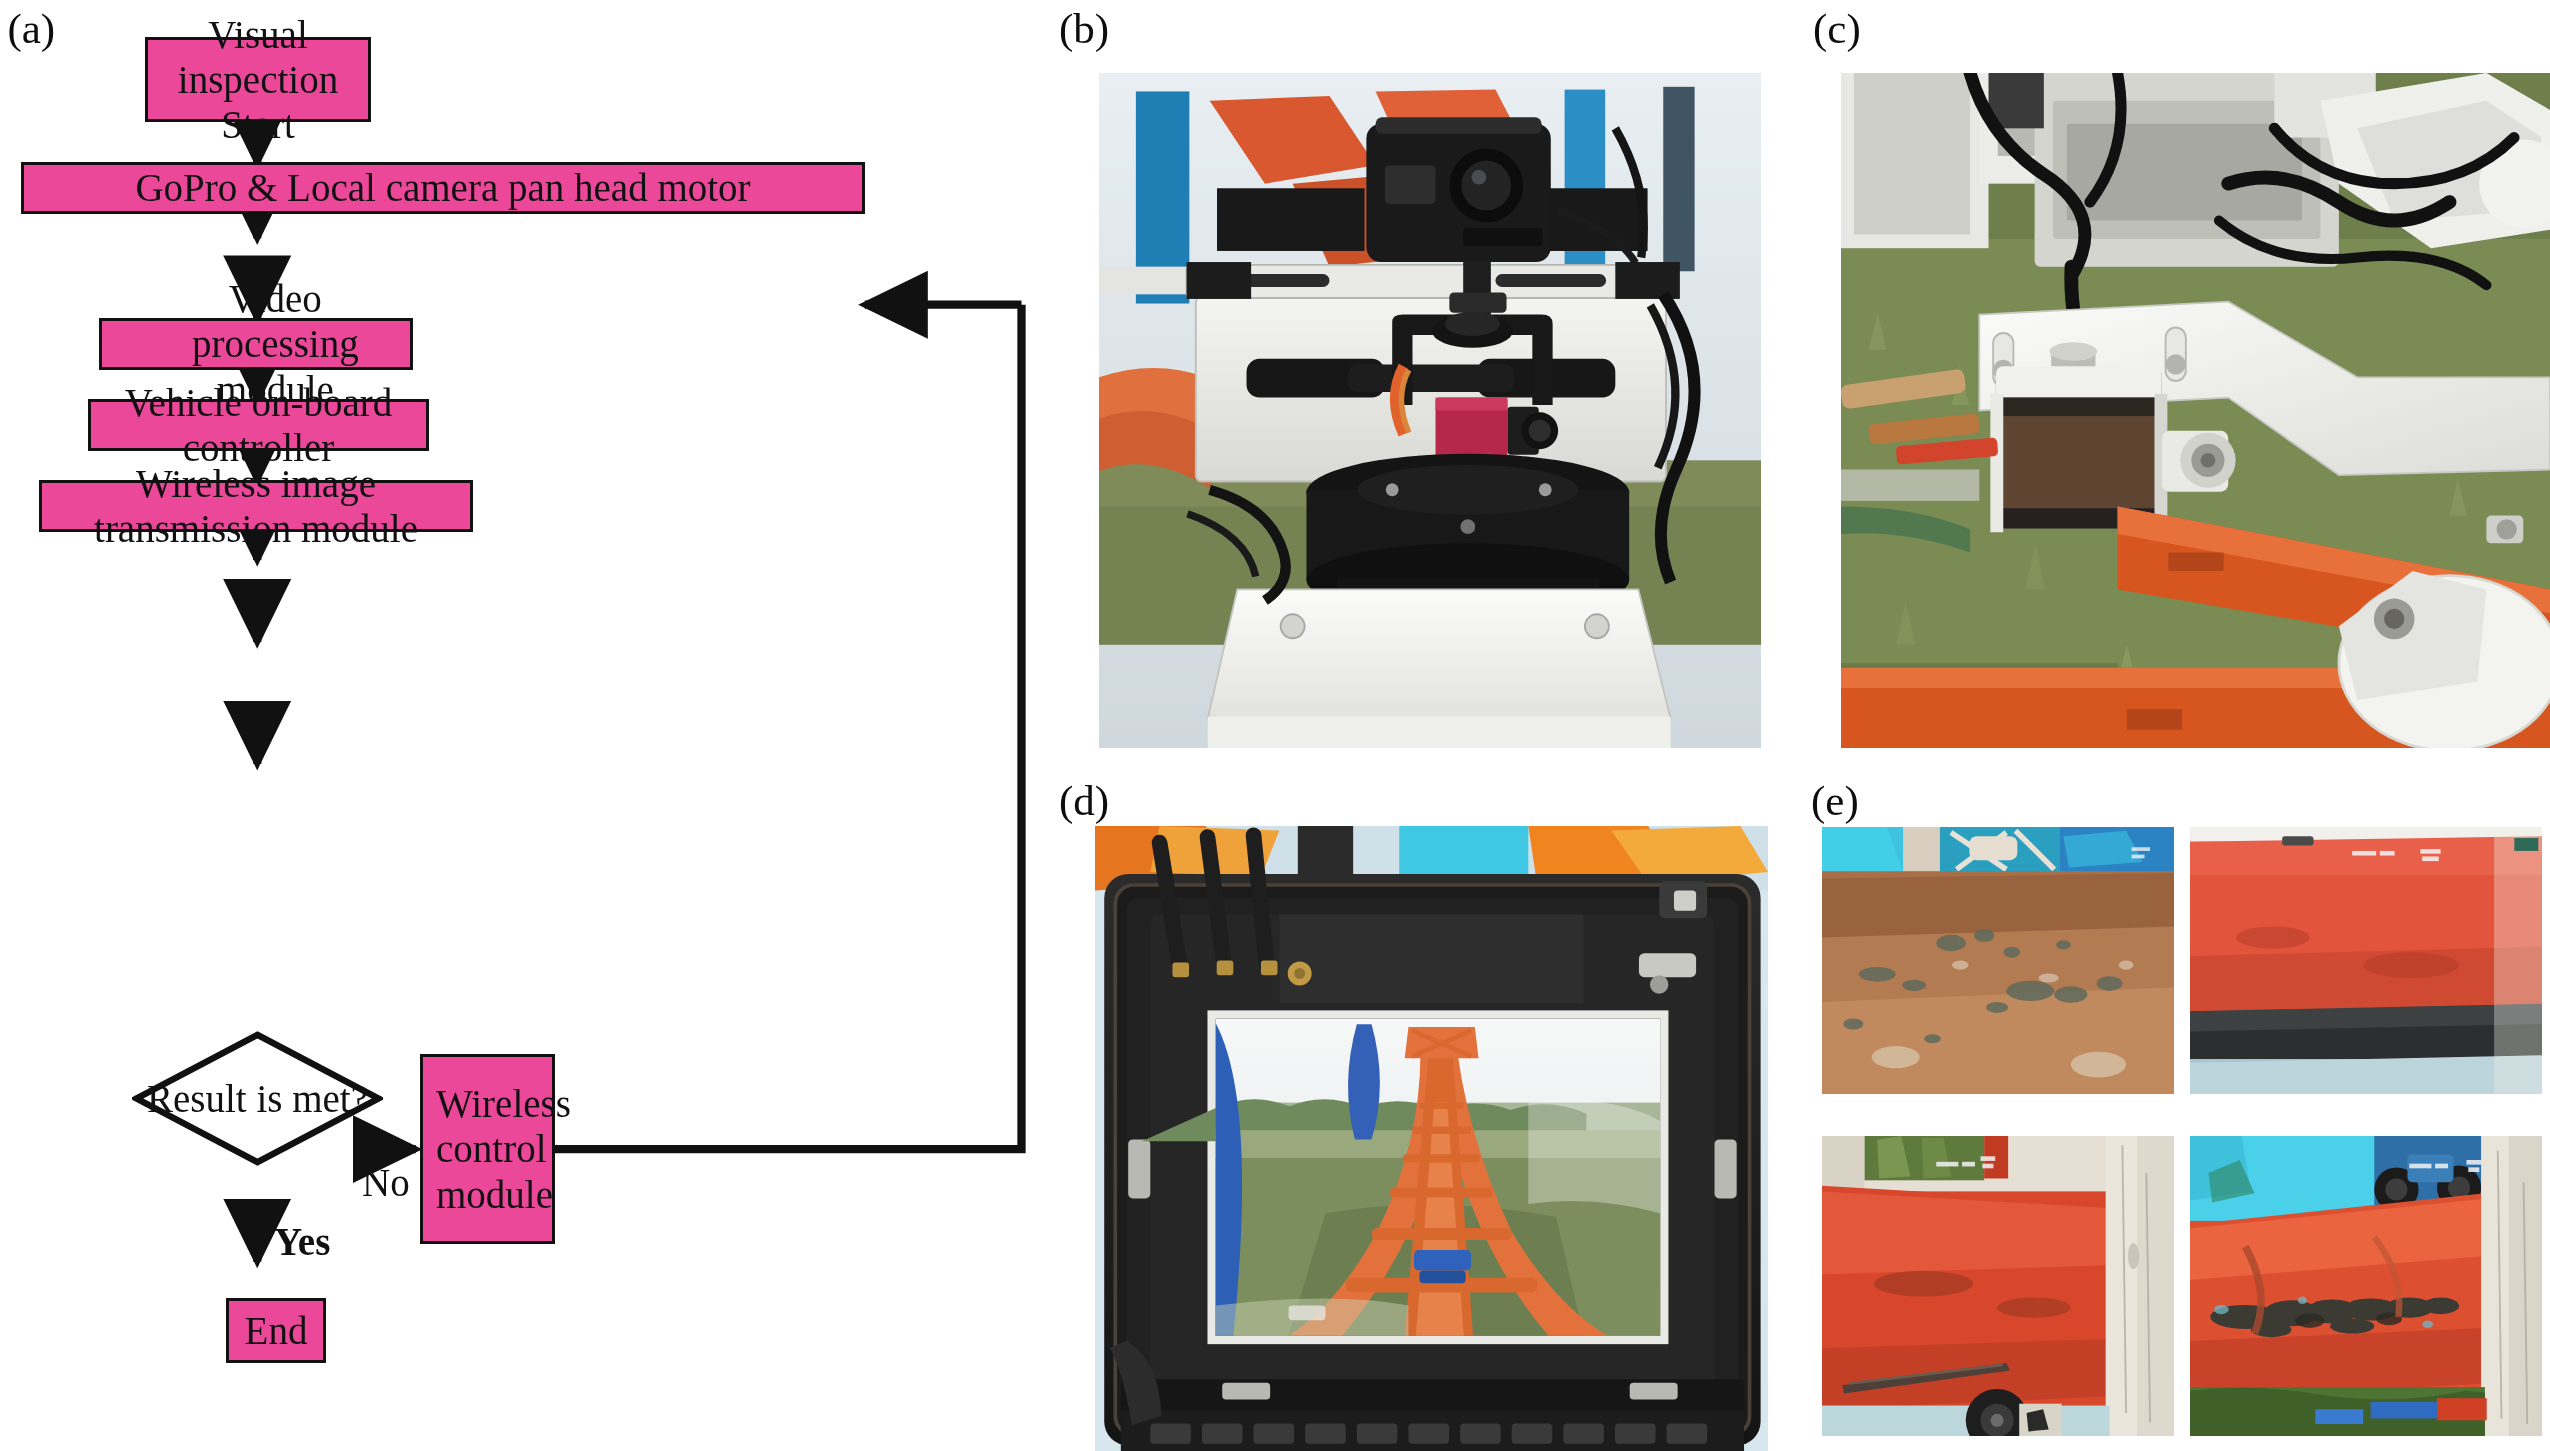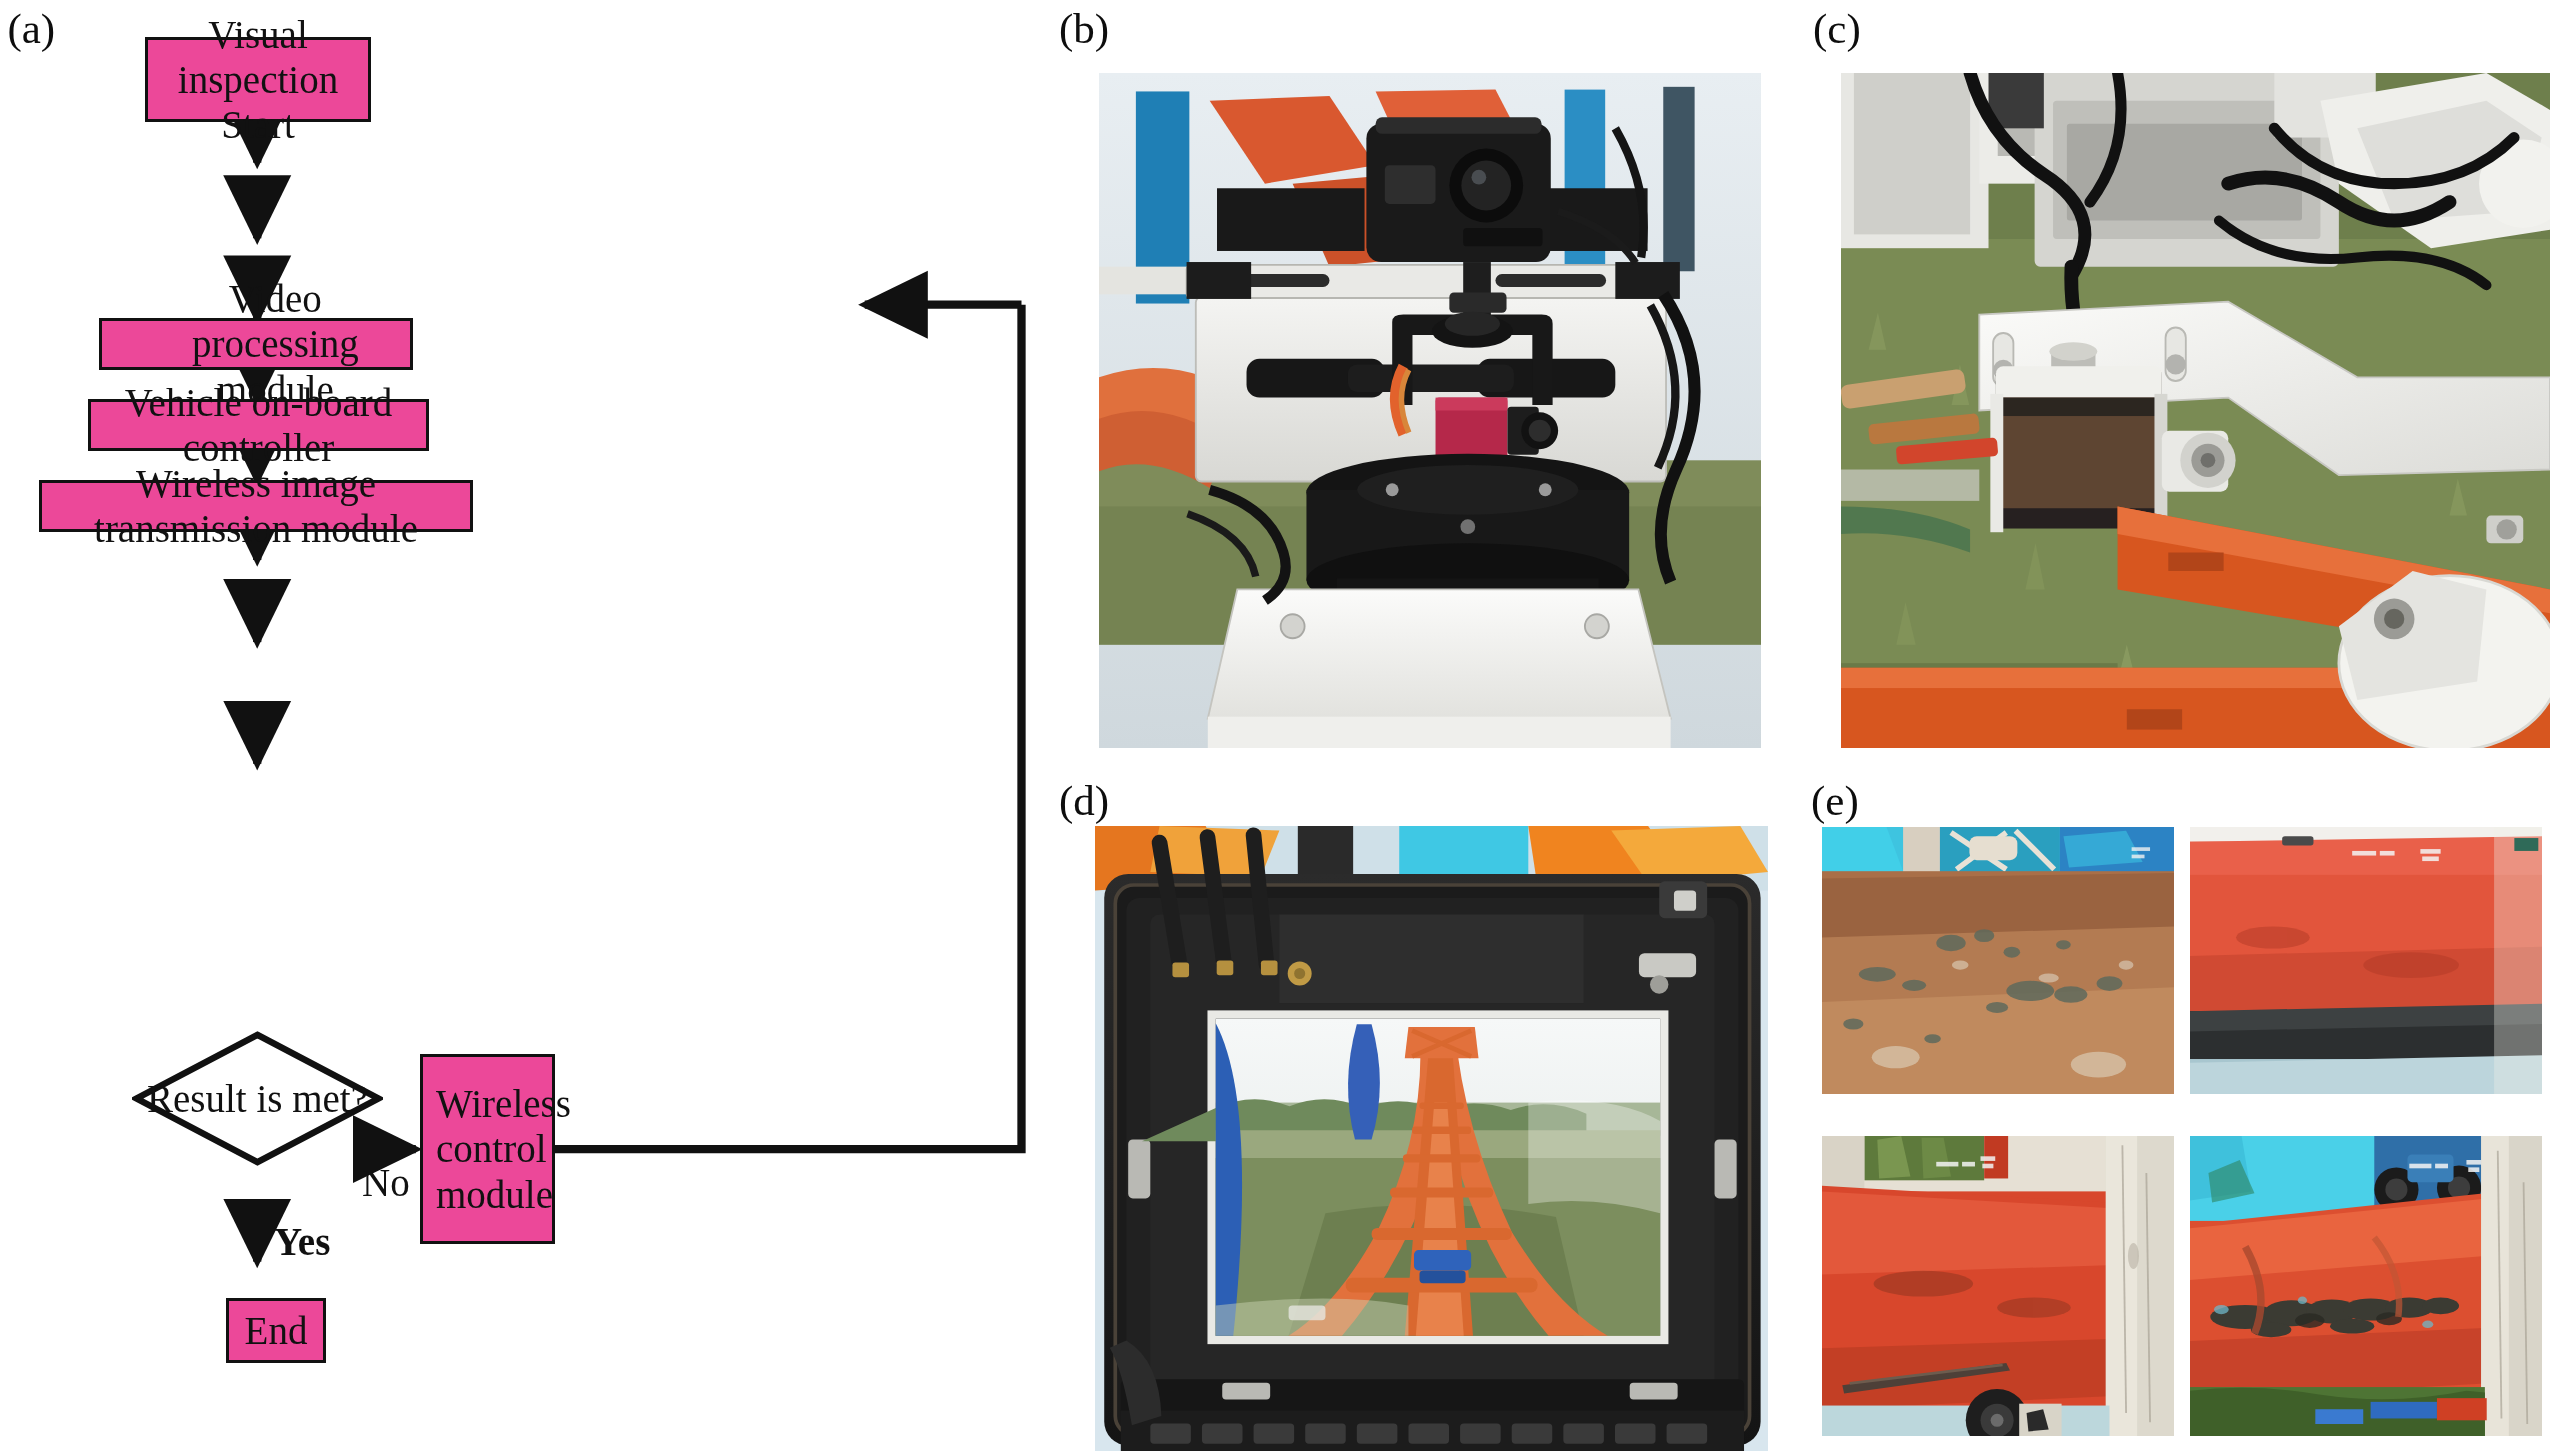--- a/index.html
+++ b/index.html
@@ -111,20 +111,23 @@
       <g stroke="#111" stroke-width="9" fill="none" marker-end="url(#ahl)">
         <line x1="1108" y1="330" x2="938" y2="330"></line>
       </g>
     </svg>
 
     <div class="fc-box" style="left:145px; top:37px; width:226px; height:85px;">
       <span>Visual inspection
 Start</span>
     </div>
 
+    <div class="fc-box" style="left:21px; top:162px; width:844px; height:52px;">
+      <span>GoPro &amp; Local camera pan head motor</span>
+    </div>
 
 
     <div class="fc-box" style="left:99px; top:318px; width:314px; height:52px;padding-left:46px;">
       <span>Video processing module</span>
     </div>
 
     <div class="fc-box" style="left:88px; top:399px; width:341px; height:52px;">
       <span>Vehicle on-board controller</span>
     </div>
 

